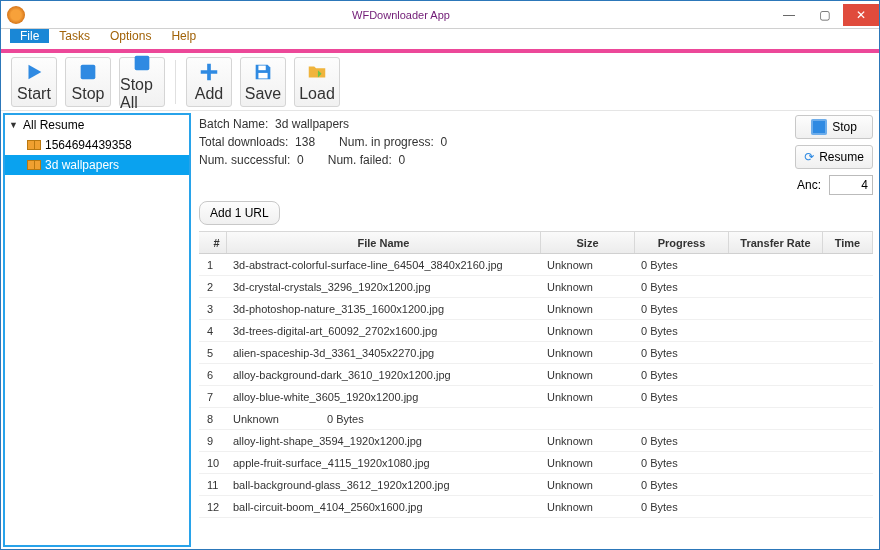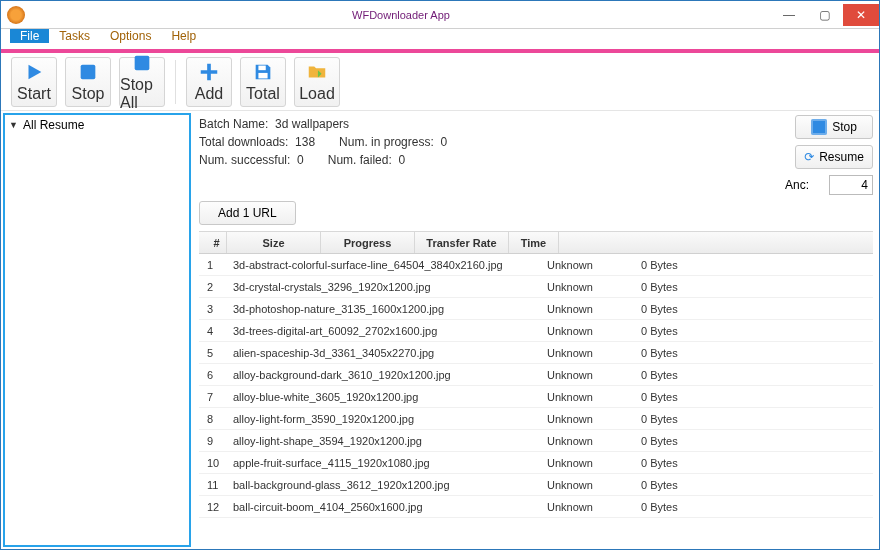--- a/index.html
+++ b/index.html
@@ -25,24 +25,24 @@
 .tree-row.leaf { padding-left: 22px; }
 .tree-row.selected { background: #0aa2ef; color: #fff; }
 .tree-arrow { width: 10px; font-size: 9px; color: #333; }
 .tree-icon { width: 14px; height: 10px; background: #f0a030; border: 1px solid #b97810; position: relative; }
 .tree-icon:before { content:""; position:absolute; left:6px; top:-1px; bottom:-1px; width:1px; background:#b97810; }
 .main { flex: 1; padding: 4px 6px 4px 8px; display: flex; flex-direction: column; overflow: hidden; }
 .stats { display: flex; gap: 24px; padding: 2px 0; color: #333; flex-wrap: wrap; }
 .stats-row { display: flex; justify-content: space-between; align-items: flex-start; }
 .right-controls { display: flex; flex-direction: column; gap: 6px; align-items: flex-end; }
 .smbtn { width: 78px; height: 24px; border: 1px solid #c8c8c8; border-radius: 3px; background: linear-gradient(#fdfdfd,#f0f0f0); display: flex; align-items: center; justify-content: center; gap: 5px; cursor: pointer; }
-.anc-row { display: flex; align-items: center; gap: 20px; }
+.anc-row { display: flex; align-items: center; gap: 8px; }
 .anc-row input { width: 44px; height: 20px; border: 1px solid #bbb; text-align: right; padding-right: 4px; }
 .urlbtns { display: flex; gap: 6px; margin: 6px 0; }
-.ubtn { padding: 4px 18px; border: 1px solid #c8c8c8; border-radius: 3px; background: linear-gradient(#fdfdfd,#f0f0f0); cursor: pointer; }
+.ubtn { padding: 4px 10px; border: 1px solid #c8c8c8; border-radius: 8px; background: linear-gradient(#fdfdfd,#f0f0f0); cursor: pointer; }
 .table-wrap { flex: 1; border-top: 1px solid #d8d8d8; overflow: hidden; position: relative; }
 .thead { display: flex; background: linear-gradient(#fafafa,#ececec); border-bottom: 1px solid #d0d0d0; height: 22px; }
 .th { border-right: 1px solid #d8d8d8; display: flex; align-items: center; justify-content: center; font-size: 11px; color: #333; font-weight: bold; }
 .tbody { overflow-y: scroll; height: 270px; }
 .tr { display: flex; height: 22px; align-items: center; border-bottom: 1px solid #f0f0f0; }
 .td { padding: 0 6px; font-size: 11px; color: #333; overflow: hidden; white-space: nowrap; text-overflow: ellipsis; }
 .c-idx { width: 28px; text-align: left; padding-left: 8px;}
 .c-name { width: 314px; }
 .c-size { width: 94px; }
 .c-prog { width: 94px; }
@@ -95,37 +95,47 @@
           <path fill="#2f8ae2" d="M10 3h4v7h7v4h-7v7h-4v-7H3v-4h7z"></path>
         </svg></div>
       <div class="tlabel">Add</div>
     </div>
     <div class="tbtn">
       <div class="ticon"><svg viewBox="0 0 24 24" width="22" height="22">
           <path fill="#2f8ae2" d="M4 4h13l3 3v13H4z"></path>
           <rect x="7" y="5" width="8" height="5" fill="#fff"></rect>
           <rect x="7" y="13" width="10" height="6" fill="#fff"></rect>
         </svg></div>
-      <div class="tlabel">Total</div>
+      <div class="tlabel">Save</div>
     </div>
     <div class="tbtn">
       <div class="ticon"><svg viewBox="0 0 24 24" width="22" height="22">
           <path fill="#f0b43c" d="M3 6h6l2 2h10v10H3z"></path>
           <path fill="#6cc24a" d="M13 10l4 4-4 4z"></path>
         </svg></div>
       <div class="tlabel">Load</div>
     </div>
   </div>
 
 <div class="content">
   <div class="sidebar">
     <div class="tree-row root">
       <span class="tree-arrow">▼</span>
       <span>All Resume</span>
     </div>
+    <div id="tree-items">
+        <div class="tree-row leaf">
+          <span class="tree-icon"></span>
+          <span>1564694439358</span>
+        </div>
+        <div class="tree-row leaf selected">
+          <span class="tree-icon"></span>
+          <span>3d wallpapers</span>
+        </div>
+      </div>
   </div>
 
   <div class="main">
     <div class="stats-row">
       <div style="flex:1">
         <div class="stats">
           <span><span>Batch Name:</span>&nbsp;&nbsp;<span>3d wallpapers</span></span>
         </div>
         <div class="stats">
           <span><span>Total downloads:</span>&nbsp;&nbsp;<span>138</span></span>
@@ -152,20 +162,21 @@
       </div>
     </div>
 
     <div class="urlbtns">
       <div class="ubtn">Add 1 URL</div>
     </div>
 
     <div class="table-wrap">
       <div class="thead" id="thead">
           <div class="th c-idx">#</div>
+          <div class="th c-name">File Name</div>
           <div class="th c-size">Size</div>
           <div class="th c-prog">Progress</div>
           <div class="th c-rate">Transfer Rate</div>
           <div class="th c-time">Time</div>
         </div>
       <div class="tbody" id="tbody">
           <div class="tr">
             <div class="td c-idx">1</div>
             <div class="td c-name">3d-abstract-colorful-surface-line_64504_3840x2160.jpg</div>
             <div class="td c-size">Unknown</div>
@@ -216,21 +227,20 @@
           <div class="tr">
             <div class="td c-idx">7</div>
             <div class="td c-name">alloy-blue-white_3605_1920x1200.jpg</div>
             <div class="td c-size">Unknown</div>
             <div class="td c-prog">0 Bytes</div>
             <div class="td c-rate"></div>
             <div class="td c-time"></div>
           </div>
           <div class="tr">
             <div class="td c-idx">8</div>
-            <div class="td c-name">alloy-light-form_3590_1920x1200.jpg</div>
             <div class="td c-size">Unknown</div>
             <div class="td c-prog">0 Bytes</div>
             <div class="td c-rate"></div>
             <div class="td c-time"></div>
           </div>
           <div class="tr">
             <div class="td c-idx">9</div>
             <div class="td c-name">alloy-light-shape_3594_1920x1200.jpg</div>
             <div class="td c-size">Unknown</div>
             <div class="td c-prog">0 Bytes</div>

